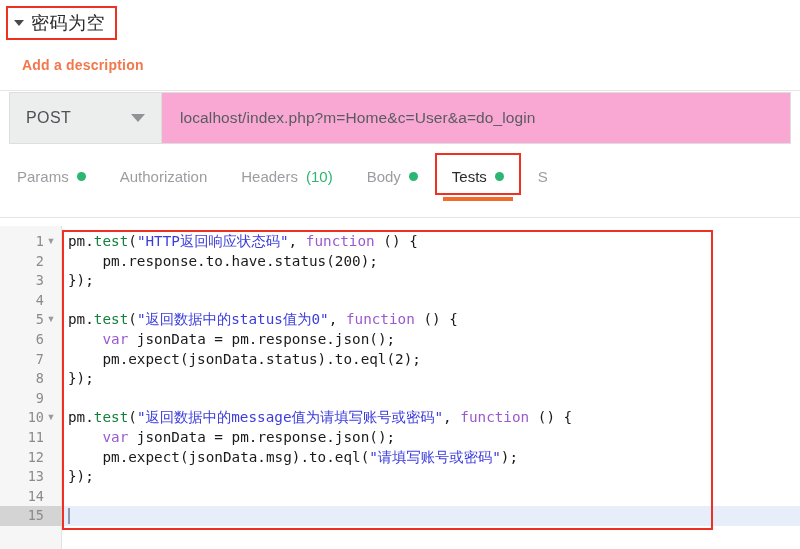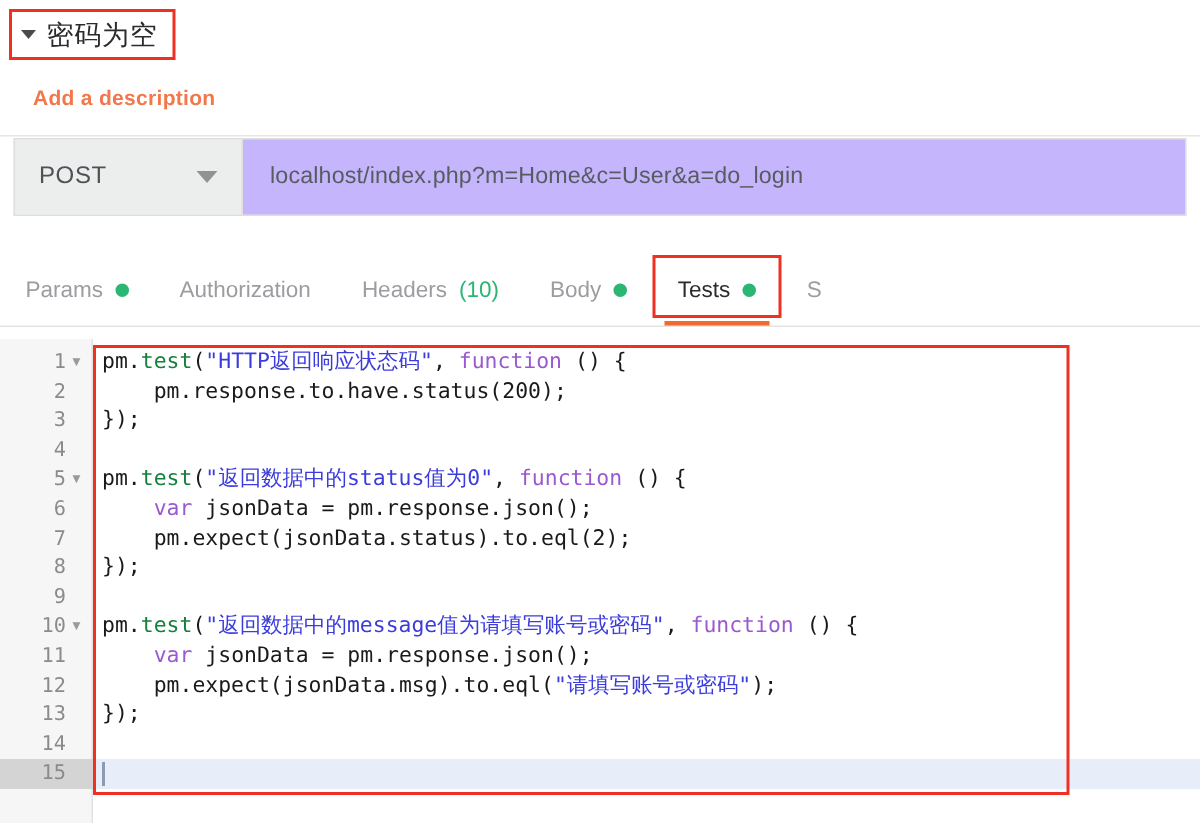--- a/index.html
+++ b/index.html
@@ -66,30 +66,30 @@
   .method-caret {
     width: 0; height: 0;
     border-left: 7px solid transparent;
     border-right: 7px solid transparent;
     border-top: 8px solid #8f9396;
   }
   .url-field {
     flex: 1; height: 100%;
     display: flex; align-items: center;
     padding-left: 18px;
-    background: #c4b5fd;
+    background: #f9a8d4;
   }
   .url-text {
     font-size: 15.5px; color: #585c60; letter-spacing: .1px;
     white-space: nowrap; overflow: hidden;
   }
 
   
   .tabs {
-    position: absolute; left: 0; top: 168px; width: 800px; height: 50px;
+    position: absolute; left: 0; top: 151px; width: 800px; height: 50px;
     display: flex; 
   }
   .tabs-underline {
     position: absolute; left: 0; top: 217px; width: 800px; height: 1px;
     background: #e4e4e4;
   }
   .tab {
     position: relative; height: 50px;
     display: flex; align-items: center; justify-content: center; gap: 8px;
     padding: 0 17px;

